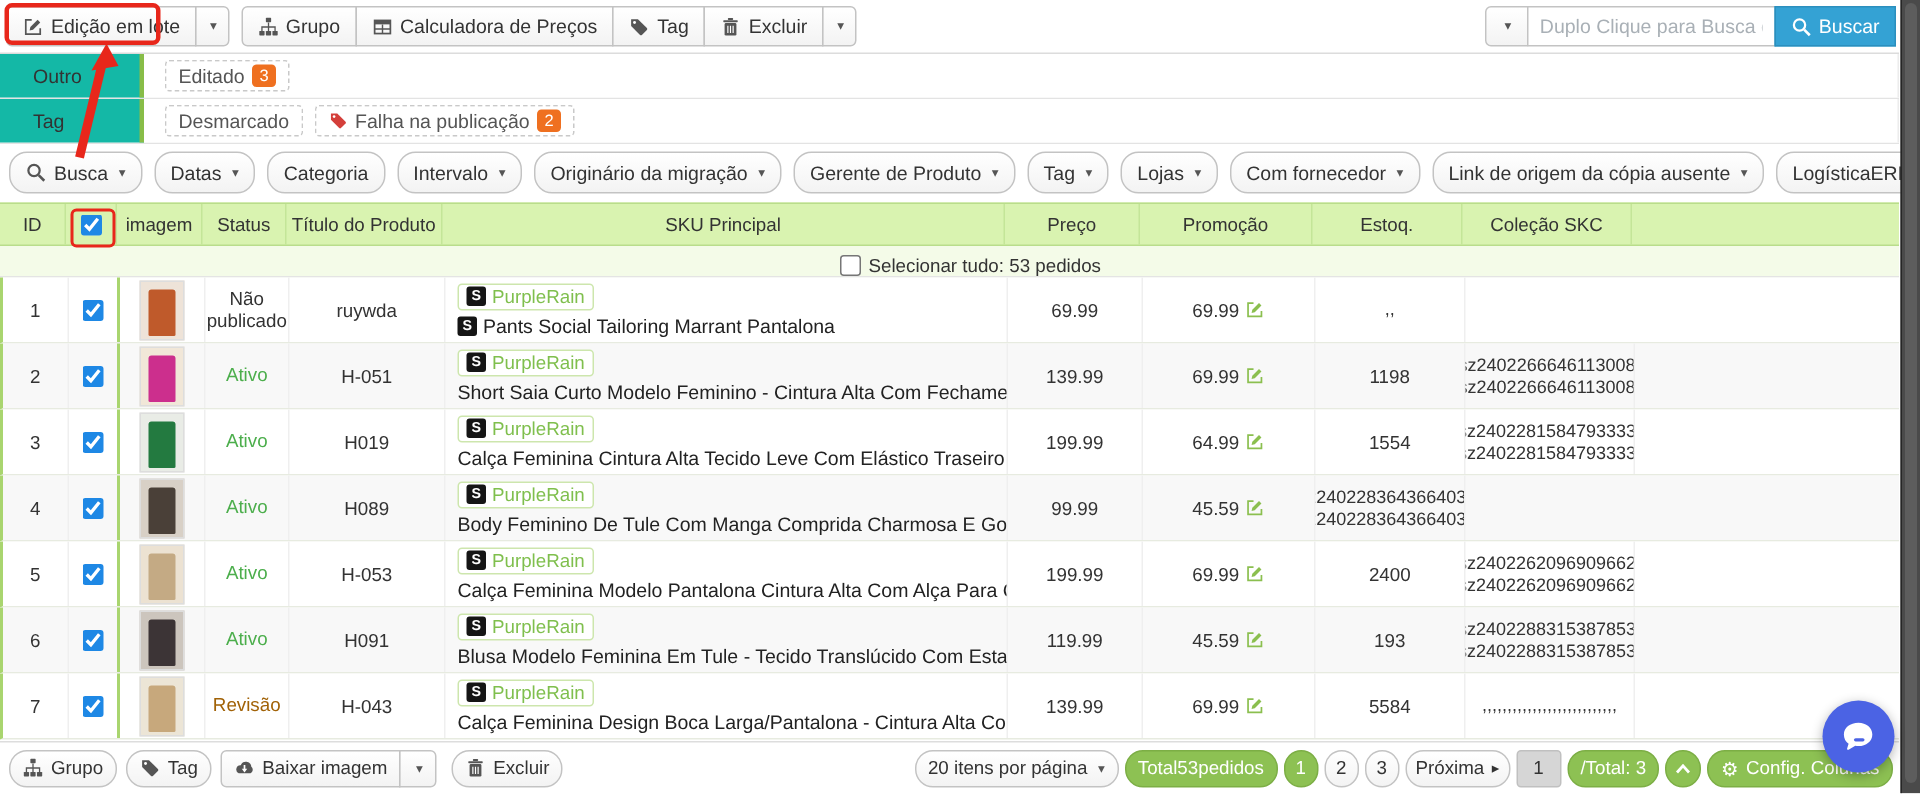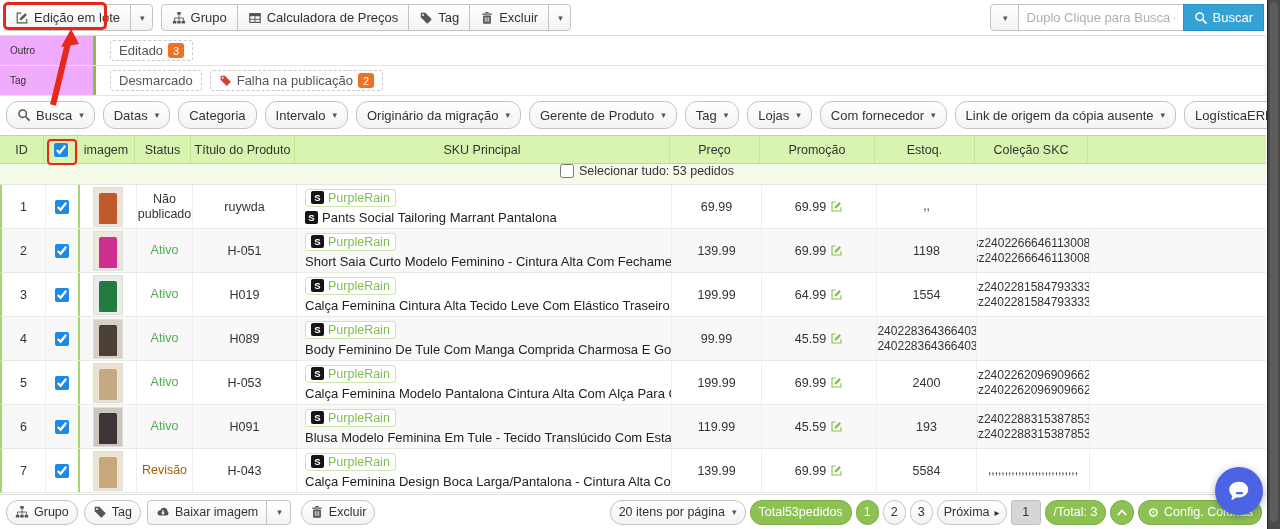--- a/index.html
+++ b/index.html
@@ -28,42 +28,42 @@
   .toolbar .right .btn { border-radius:0; margin-left:-1px; }
   .toolbar .right .btn:first-child { border-radius:4px 0 0 4px; }
   .search-input { height:27px; width:166px; border:1px solid #c3c3c3; margin-left:-1px; padding:0 8px;
                   font-size:13px; font-family:inherit; color:#333; }
   .search-input::placeholder { color:#a9b0b6; }
   .btn-buscar { background:#34a2d4; border-color:#2b8fbe; color:#fff; border-radius:0 4px 4px 0; }
 
   
   .summary { position:absolute; top:35px; left:0; width:1266px; border-top:1px solid #dcdcdc; }
   .srow { display:flex; height:30px; border-bottom:1px solid #e3e3e3; }
-  .slabel { width:96px; background:#f0abfc; border-right:3px solid #88bd48; display:flex;
-            align-items:center; padding-left:10px; font-size:10px; color:#333; }
+  .slabel { width:96px; background:#14b8a6; border-right:3px solid #88bd48; display:flex;
+            align-items:center; padding-left:22px; font-size:13px; color:#333; }
   .schips { flex:1; background:#fff; display:flex; align-items:center; gap:8px; padding-left:14px;
             border-right:1px solid #ececec; }
   .chip { display:inline-flex; align-items:center; gap:5px; border:1px dashed #c9c9c9; border-radius:3px;
           padding:2px 8px; font-size:13px; color:#555; background:#fff; }
   .badge { display:inline-flex; align-items:center; justify-content:center; background:#ef7020; color:#fff;
            border-radius:3px; font-size:11px; min-width:16px; height:15px; padding:0 4px; }
 
   
   .filterbar { position:absolute; top:99px; left:6px; width:1255px; height:32px;
                display:flex; align-items:center; gap:8px; }
   .filterbar .btn { height:28px; }
 
   
   .table { position:absolute; top:135px; left:0; width:1266px;
            --cols: 44px 34px 57px 56px 104px 375px 90px 115px 100px 113px 1fr; }
   .thead { display:grid; grid-template-columns:var(--cols); background:#d9f3b0; height:29px;
            border-top:1px solid #b9dd8b; border-bottom:1px solid #b9dd8b; }
   .hc { display:flex; align-items:center; justify-content:center; font-size:12.5px;
         border-right:1px solid #c4e598; overflow:hidden; }
-  .select-row { height:21px; background:#f4fbe8; display:flex; align-items:flex-start; gap:5px;
+  .select-row { height:21px; background:#f4fbe8; display:flex; align-items:flex-end; gap:5px;
                 padding-left:560px; font-size:12.5px; border-bottom:1px solid #e4e4e4; }
   .trow { display:grid; grid-template-columns:var(--cols); height:44px;
           border-bottom:1px solid #e7ebe0; border-left:2px solid #a9d56f; background:#fff; }
   .trow:nth-child(even) { background:#f8f8f8; }
   .c { display:flex; align-items:center; justify-content:center; font-size:12.5px;
        border-right:1px solid #efefef; text-align:center; overflow:hidden; }
   .c-cb { border-right:2px solid #a9d56f; }
   .c-status { padding:0 3px; line-height:15px; }
   .c-title { flex-direction:column; align-items:flex-start; justify-content:center; gap:3px;
              padding-left:8px; text-align:left; }

